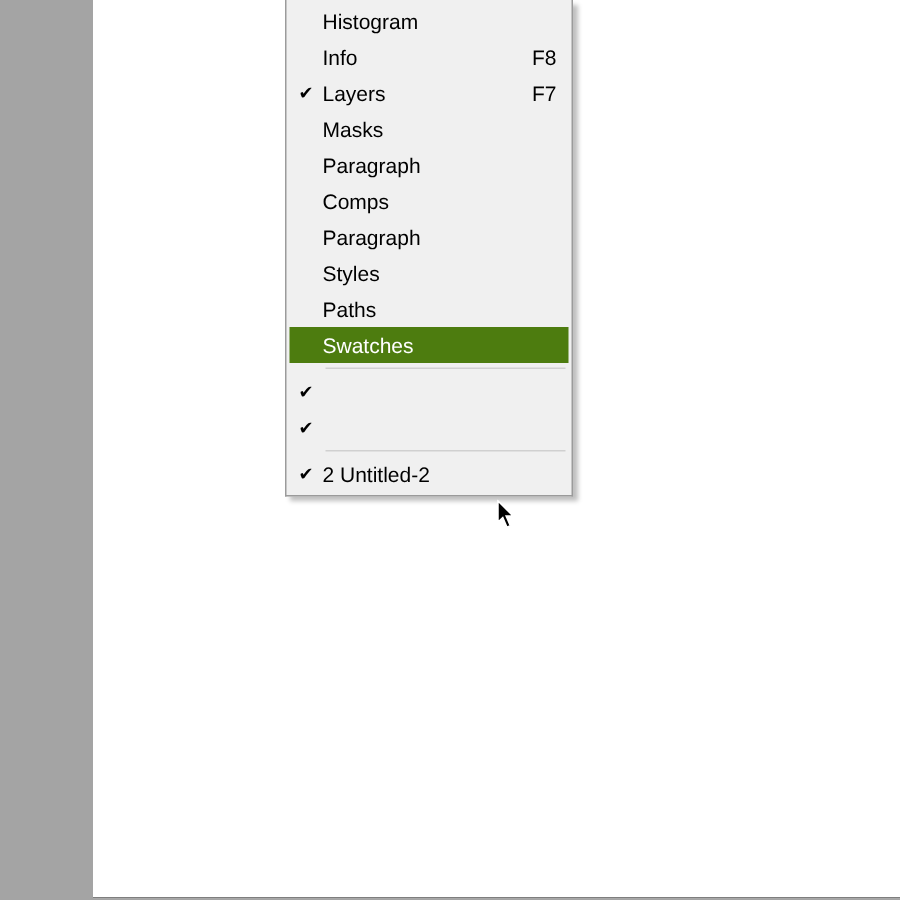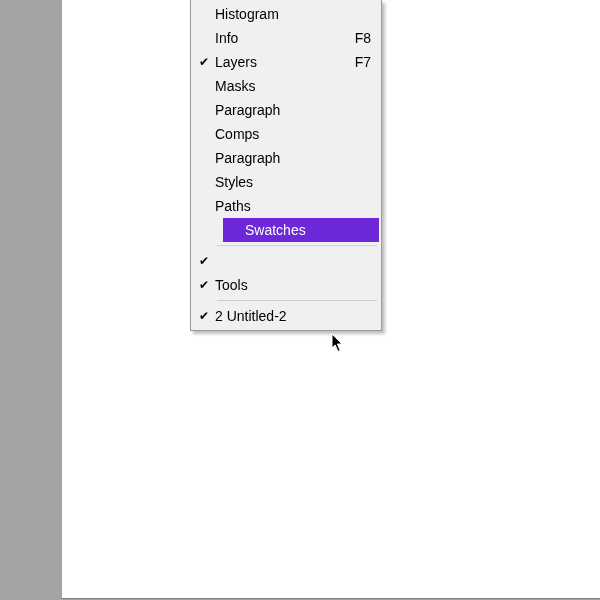--- a/index.html
+++ b/index.html
@@ -44,23 +44,22 @@
       display: flex;
       align-items: flex-start;
       height: 24px;
       line-height: 24px;
       padding: 0 8px 0 0;
       white-space: nowrap;
       cursor: default;
       user-select: none;
     }
     .row.highlight {
-      background: #6d28d9;
+      background: #4d7c0f;
       color: #fff;
-      margin-left: 30px;
     }
     .check {
       width: 22px;
       text-align: center;
       font-size: 12px;
       flex: 0 0 22px;
     }
     .label {
       flex: 1 1 auto;
     }
@@ -138,21 +137,20 @@
       <span class="label">Swatches</span>
       <span class="shortcut"></span>
     </div>
     <div class="sep"></div>
     <div class="row">
       <span class="check">✔</span>
       <span class="shortcut"></span>
     </div>
     <div class="row">
       <span class="check">✔</span>
-      <span class="label">Tools</span>
       <span class="shortcut"></span>
     </div>
     <div class="sep"></div>
     <div class="row">
       <span class="check">✔</span>
       <span class="label">2 Untitled-2</span>
       <span class="shortcut"></span>
     </div>
   </div>
 

